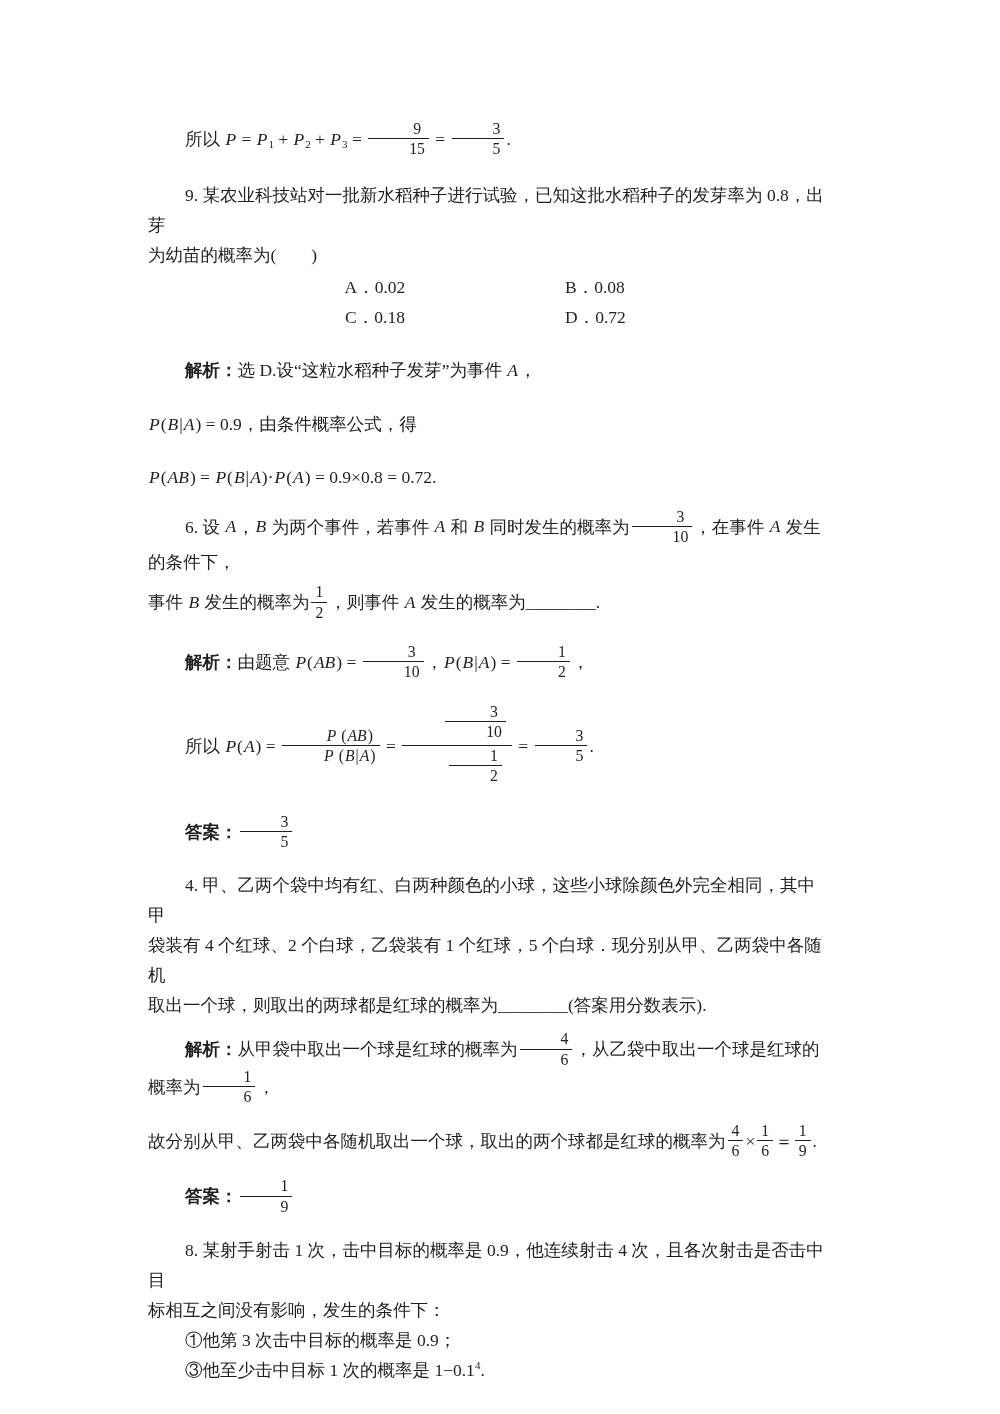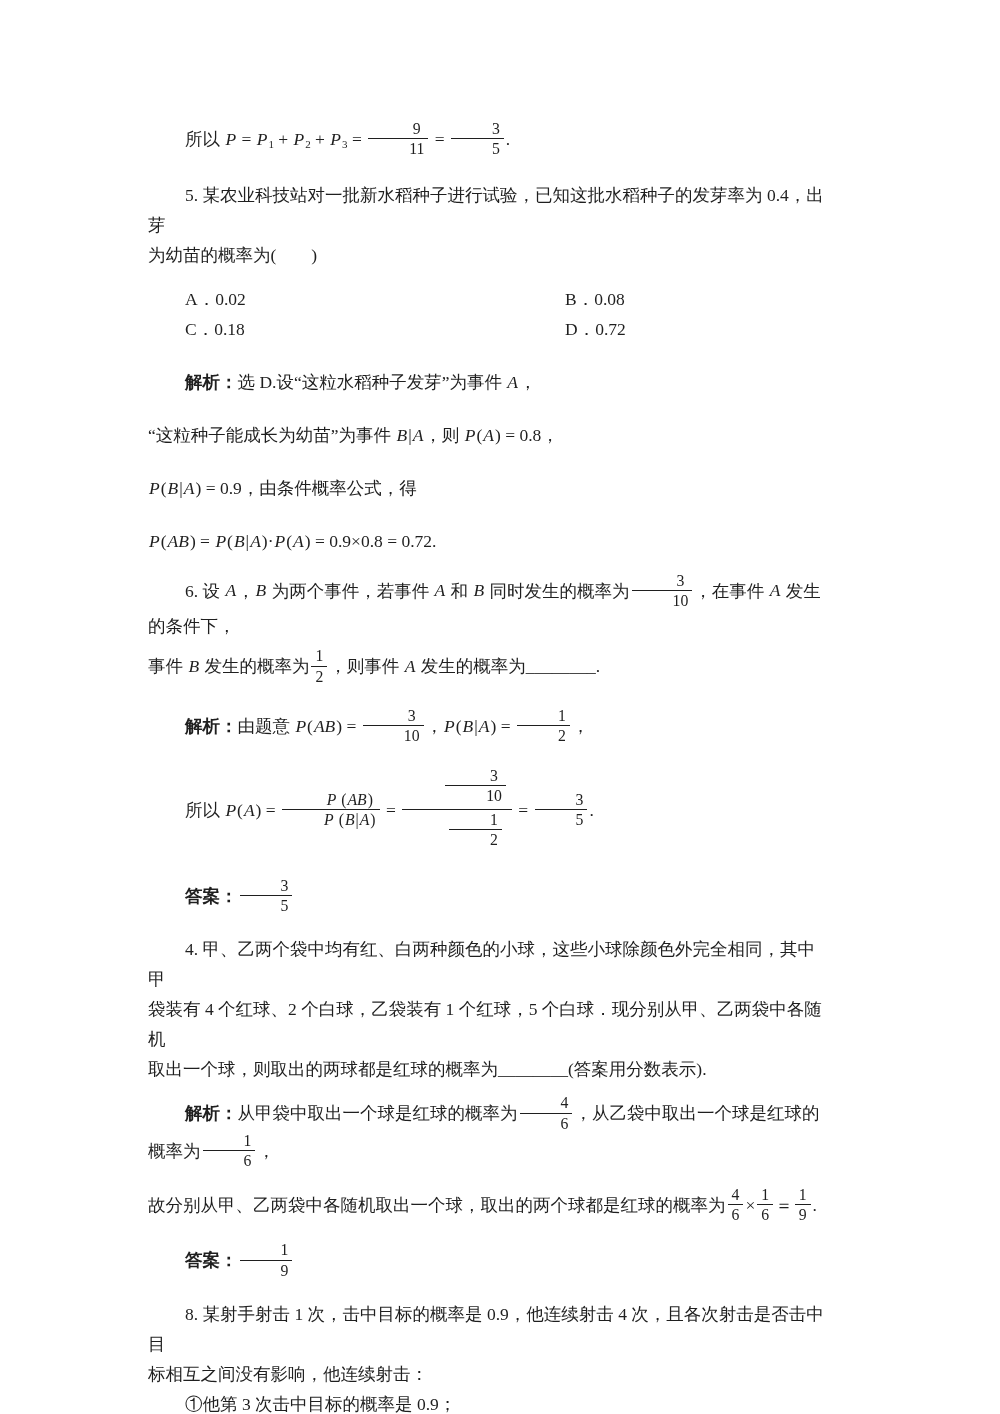--- a/index.html
+++ b/index.html
@@ -17,69 +17,68 @@
     width:967px;height:1414px;
     padding:112px 142px 0 148px;
     overflow:hidden;
   }
   .ln{line-height:30px;min-height:30px;}
   .indent{text-indent:37px;}
   .mline{padding:6px 0;}
   i{font-style:italic;padding:0 1px;}
   sub{font-size:11px;vertical-align:-3px;line-height:0;}
   sup{font-size:11px;vertical-align:7px;line-height:0;}
-  .lbl{font-family:Liberation Sans, sans-serif;font-weight:700;}
+  .lbl{font-family:Liberation Mono, monospace;font-weight:700;}
   
   .frac{display:inline-block;vertical-align:middle;text-align:center;margin:0 2px;position:relative;top:-2px;font-size:0.9em;}
   .frac .frac{font-size:1em;margin:2px 2px;}
   .fn{display:block;padding:0 4px 1px;border-bottom:1.3px solid currentColor;line-height:1.1;}
   .fd{display:block;padding:1px 4px 0;line-height:1.1;}
   
   #eq-sum{padding:10px 0 8px;}
   #p5{margin-top:12px;}
-  #options5{margin-top:14px;}
+  #options5{margin-top:2px;text-align:center;}
   .opt-row{display:flex;padding-left:37px;line-height:30px;}
   .opt-left{width:380px;flex:0 0 380px;}
   .sol5-ln{margin-top:23px;}
   #p6{margin-top:14px;}
   #p6 .ln{padding:4px 0;}
   #sol6-l1{margin-top:14px;padding:4px 0;}
   #sol6-eq{margin-top:12px;padding:6px 0;}
   #ans6{margin-top:14px;padding:4px 0;}
   #p7{margin-top:14px;}
   .sol7-ln{margin-top:8px;padding:4px 0;}
   #ans7{margin-top:10px;padding:4px 0;}
   #p8{margin-top:14px;}
 </style>
 </head>
 <body>
 
 <div class="page">
 
-  <div id="eq-sum" class="ln indent mline">所以 <i>P</i> = <i>P</i><sub>1</sub> + <i>P</i><sub>2</sub> + <i>P</i><sub>3</sub> = <span class="frac"><span class="fn">9</span><span class="fd">11</span></span> = <span class="frac"><span class="fn">3</span><span class="fd">5</span></span>.</div>
+  <div id="eq-sum" class="ln indent mline">所以 <i>P</i> = <i>P</i><sub>1</sub> + <i>P</i><sub>2</sub> + <i>P</i><sub>3</sub> = <span class="frac"><span class="fn">9</span><span class="fd">15</span></span> = <span class="frac"><span class="fn">3</span><span class="fd">5</span></span>.</div>
 
   <div id="p5">
-    <div class="ln indent">5. 某农业科技站对一批新水稻种子进行试验，已知这批水稻种子的发芽率为 0.4，出芽</div>
+    <div class="ln indent">9. 某农业科技站对一批新水稻种子进行试验，已知这批水稻种子的发芽率为 0.8，出芽</div>
     <div class="ln">为幼苗的概率为(　　)</div>
   </div>
 
   <div id="options5">
     <div class="opt-row">
       <span class="opt-left">A．0.02</span>
       <span>B．0.08</span>
     </div>
     <div class="opt-row">
       <span class="opt-left">C．0.18</span>
       <span>D．0.72</span>
     </div>
   </div>
 
   <div id="sol5">
     <div class="ln indent sol5-ln"><span class="lbl">解析：</span>选 D.设“这粒水稻种子发芽”为事件 <i>A</i>，</div>
-    <div class="ln sol5-ln">“这粒种子能成长为幼苗”为事件 <i>B</i>|<i>A</i>，则 <i>P</i>(<i>A</i>) = 0.8，</div>
     <div class="ln sol5-ln"><i>P</i>(<i>B</i>|<i>A</i>) = 0.9，由条件概率公式，得</div>
     <div class="ln sol5-ln"><i>P</i>(<i>AB</i>) = <i>P</i>(<i>B</i>|<i>A</i>)·<i>P</i>(<i>A</i>) = 0.9×0.8 = 0.72.</div>
   </div>
 
   <div id="p6">
     <div class="ln indent">6. 设 <i>A</i>，<i>B</i> 为两个事件，若事件 <i>A</i> 和 <i>B</i> 同时发生的概率为<span class="frac"><span class="fn">3</span><span class="fd">10</span></span>，在事件 <i>A</i> 发生的条件下，</div>
     <div class="ln">事件 <i>B</i> 发生的概率为<span class="frac"><span class="fn">1</span><span class="fd">2</span></span>，则事件 <i>A</i> 发生的概率为________.</div>
   </div>
 
   <div id="sol6-l1" class="ln indent"><span class="lbl">解析：</span>由题意 <i>P</i>(<i>AB</i>) = <span class="frac"><span class="fn">3</span><span class="fd">10</span></span>，<i>P</i>(<i>B</i>|<i>A</i>) = <span class="frac"><span class="fn">1</span><span class="fd">2</span></span>，</div>
@@ -94,19 +93,19 @@
 
   <div id="sol7">
     <div class="ln indent sol7-ln"><span class="lbl">解析：</span>从甲袋中取出一个球是红球的概率为<span class="frac"><span class="fn">4</span><span class="fd">6</span></span>，从乙袋中取出一个球是红球的概率为<span class="frac"><span class="fn">1</span><span class="fd">6</span></span>，</div>
     <div class="ln sol7-ln">故分别从甲、乙两袋中各随机取出一个球，取出的两个球都是红球的概率为<span class="frac"><span class="fn">4</span><span class="fd">6</span></span>×<span class="frac"><span class="fn">1</span><span class="fd">6</span></span>＝<span class="frac"><span class="fn">1</span><span class="fd">9</span></span>.</div>
   </div>
 
   <div id="ans7" class="ln indent"><span class="lbl">答案：</span><span class="frac"><span class="fn">1</span><span class="fd">9</span></span></div>
 
   <div id="p8">
     <div class="ln indent">8. 某射手射击 1 次，击中目标的概率是 0.9，他连续射击 4 次，且各次射击是否击中目</div>
-    <div class="ln">标相互之间没有影响，他连续射击：</div>
+    <div class="ln">标相互之间没有影响，发生的条件下：</div>
     <div class="ln indent">①他第 3 次击中目标的概率是 0.9；</div>
     <div class="ln indent">③他至少击中目标 1 次的概率是 1−0.1<sup>4</sup>.</div>
 
   </div>
 
 </div>
 
 </body></html>

